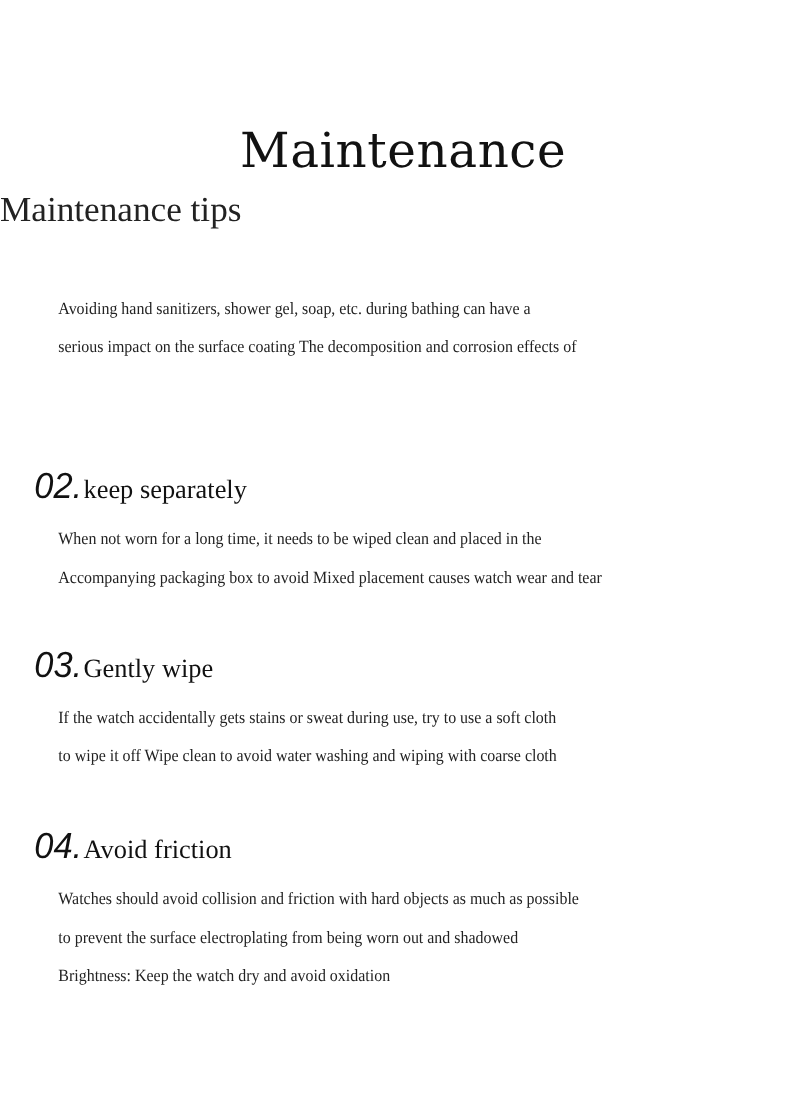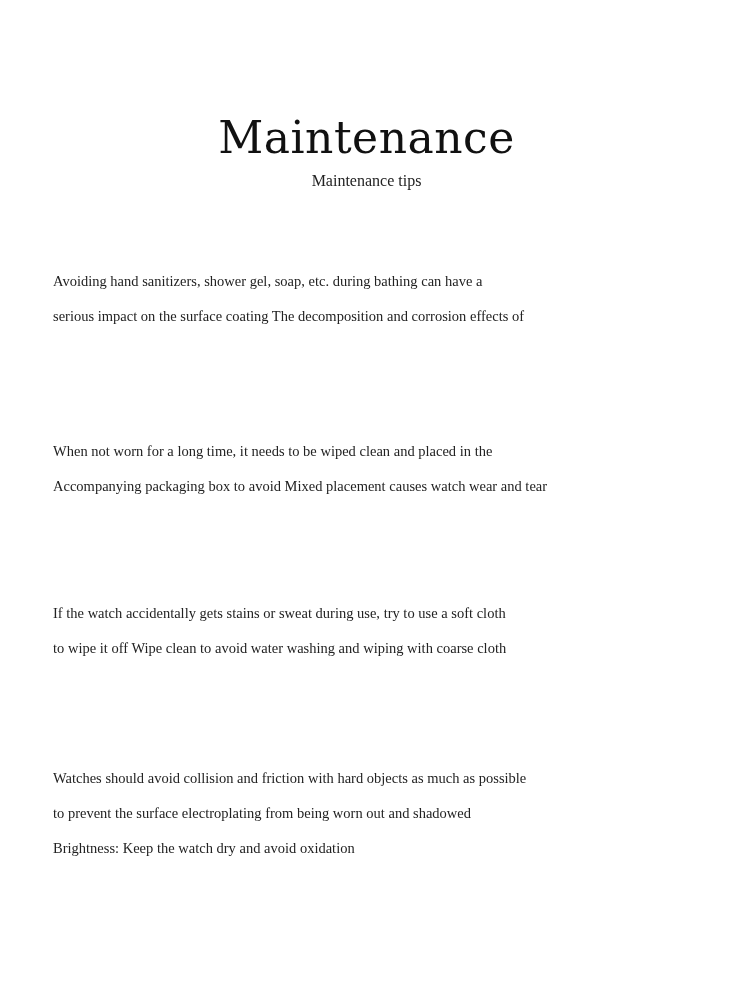--- a/index.html
+++ b/index.html
@@ -1,20 +1,20 @@
 <!DOCTYPE html>
 <html><head>
   <meta charset="utf-8">
   <style>
     html, body { margin: 0; padding: 0; background: #ffffff; }
     body { width: 733px; height: 1000px; position: relative; overflow: hidden; color: #111; }
     .title { position: absolute; top: 112px; left: 0; width: 733px; text-align: center;
       font-family: "DejaVu Serif", serif; font-size: 44px; color: #111; letter-spacing: 0.5px; }
-    .subtitle { position: absolute; top: 172px; left: 0; width: 733px; text-align: center;
-      font-family: "Liberation Serif", serif; font-size: 16px; color: #222; }
+    .subtitle { position: absolute; top: 172px; left: 0; width: 733px; text-align: left;
+      font-family: "Liberation Serif", serif; font-size: 32px; color: #222; }
     .section { position: absolute; left: 30px; width: 700px; }
     .heading { font-family: "Liberation Serif", serif; color: #111; white-space: nowrap; height: 40px; }
     .num { font-family: "Liberation Sans", sans-serif; font-style: italic; font-size: 33px; font-weight: normal; transform: scaleX(0.95); display: inline-block; }
     .htext { font-size: 24px; font-family: "Liberation Serif", serif; }
     .body { margin-left: 23px; font-family: "Liberation Serif", serif; font-size: 15.6px; color: #222; line-height: 35px; white-space: nowrap; margin-top: 10px; transform: scaleX(0.93); transform-origin: left; }
     .s1 { top: 253px; } .s2 { top: 423px; } .s3 { top: 585px; } .s4 { top: 750px; }
   </style>
 </head>
 <body>
 
@@ -22,32 +22,41 @@
 <div class="subtitle">Maintenance tips</div>
 
 <div class="section s1">
   <div class="body">
     <div>Avoiding hand sanitizers, shower gel, soap, etc. during bathing can have a</div>
     <div>serious impact on the surface coating The decomposition and corrosion effects of</div>
   </div>
 </div>
 
 <div class="section s2">
+  <div class="heading">
+    <span class="num">02.</span><span class="htext">keep separately</span>
+  </div>
   <div class="body">
     <div>When not worn for a long time, it needs to be wiped clean and placed in the</div>
     <div>Accompanying packaging box to avoid Mixed placement causes watch wear and tear</div>
   </div>
 </div>
 
 <div class="section s3">
+  <div class="heading">
+    <span class="num">03.</span><span class="htext">Gently wipe</span>
+  </div>
   <div class="body">
     <div>If the watch accidentally gets stains or sweat during use, try to use a soft cloth</div>
     <div>to wipe it off Wipe clean to avoid water washing and wiping with coarse cloth</div>
   </div>
 </div>
 
 <div class="section s4">
+  <div class="heading">
+    <span class="num">04.</span><span class="htext">Avoid friction</span>
+  </div>
   <div class="body">
     <div>Watches should avoid collision and friction with hard objects as much as possible</div>
     <div>to prevent the surface electroplating from being worn out and shadowed</div>
     <div>Brightness: Keep the watch dry and avoid oxidation</div>
   </div>
 </div>
 
 </body></html>

